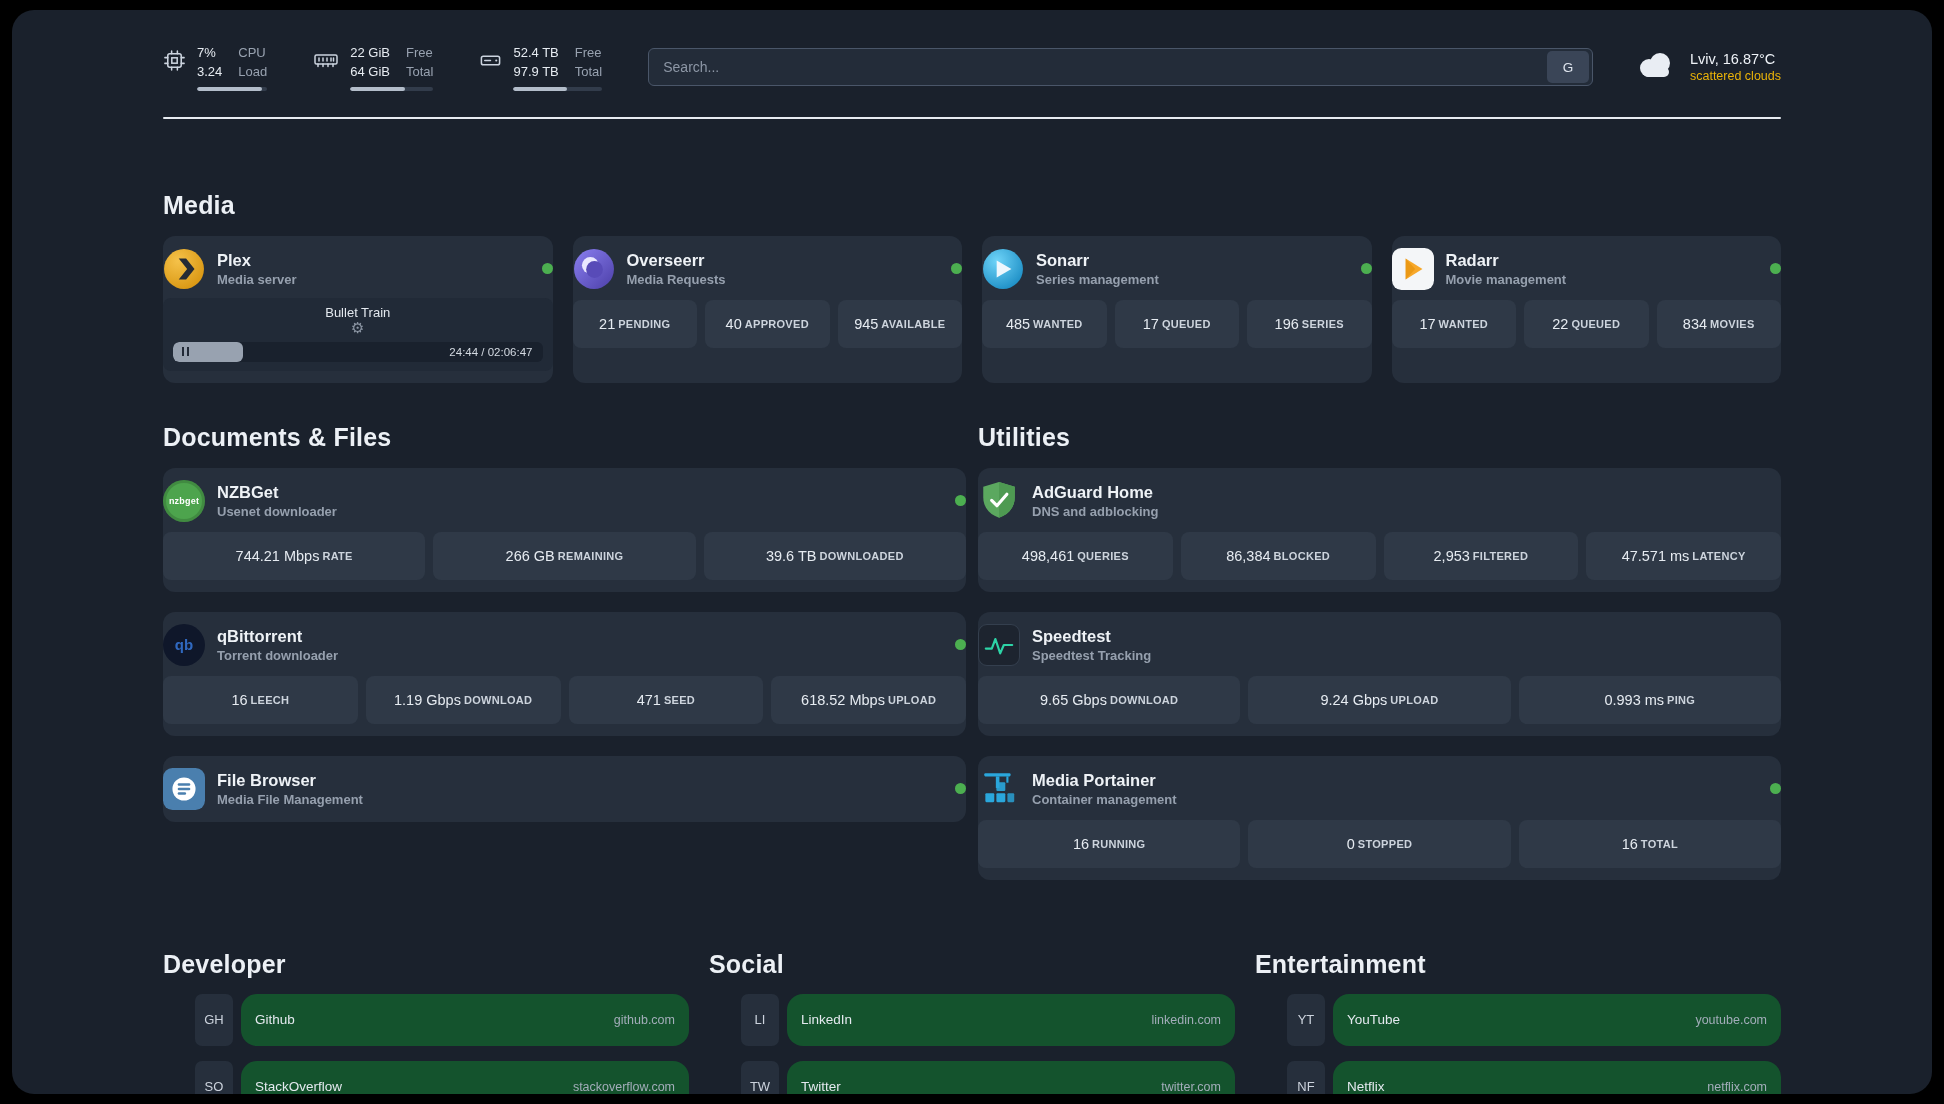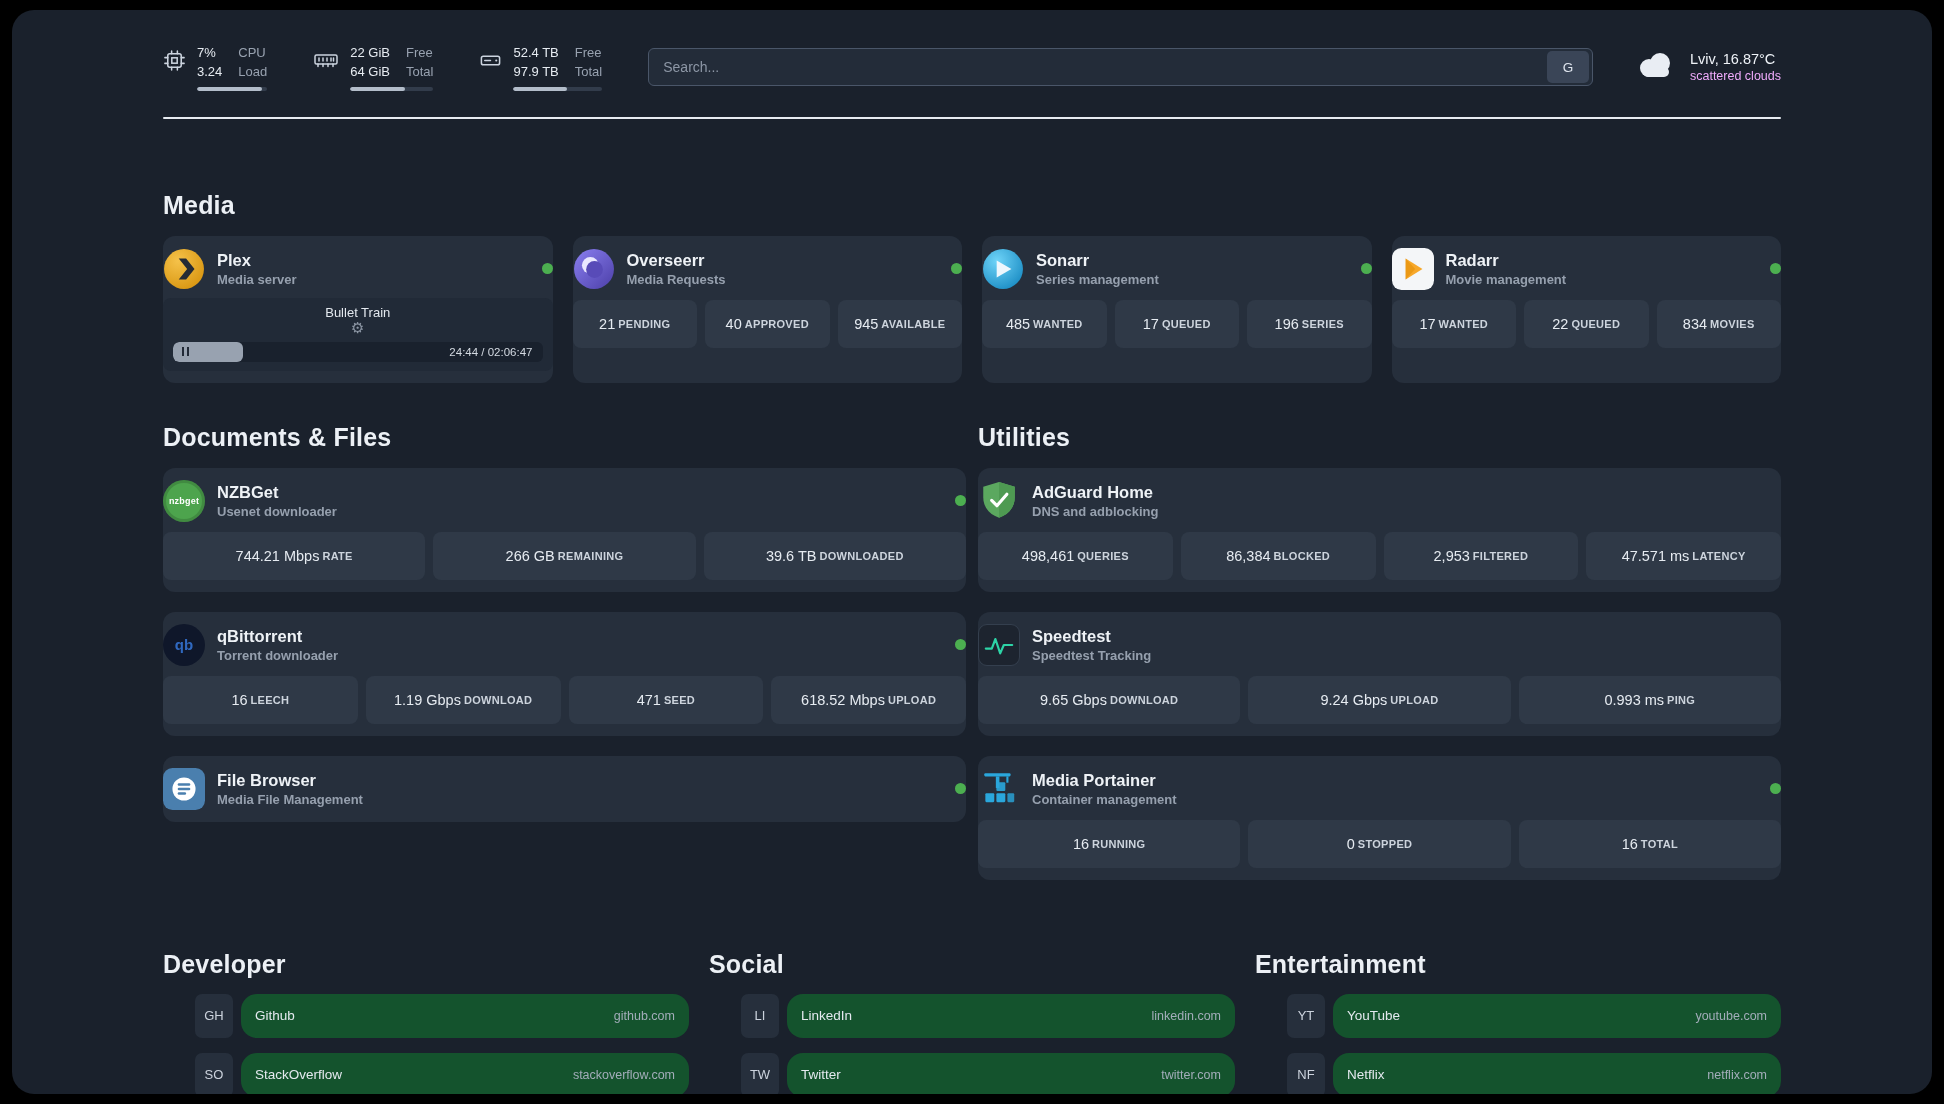--- a/index.html
+++ b/index.html
@@ -18,21 +18,21 @@
   .meter-fill { height:100%; background:#b3bdca; border-radius:2px; }
 
   .search { flex:1; display:flex; align-items:center; height:38px; background:#232c39; border:1px solid #4a5669; border-radius:6px; margin-right:42px; }
   .search-input { flex:1; background:transparent; border:none; outline:none; color:#e8edf3; font-size:14px; padding:0 14px; font-family:inherit; }
   .search-input::placeholder { color:#8d97a6; }
   .search-g { width:42px; height:32px; margin-right:3px; background:#3a4557; color:#dfe5ee; border:none; border-radius:5px; font-size:13.5px; cursor:pointer; font-family:inherit; }
 
   .weather { display:flex; align-items:center; gap:13px; }
   .weather-text { display:flex; flex-direction:column; gap:2px; }
   .weather-loc { font-size:14.5px; color:#eef2f7; }
-  .weather-cond { font-size:12.5px; color:#f0abfc; }
+  .weather-cond { font-size:12.5px; color:#eab308; }
 
   .divider { height:2px; background:#e7ebf1; border-radius:1px; margin-top:26px; }
 
   
   .section-title { font-size:25px; font-weight:700; color:#ecf0f5; letter-spacing:.2px; }
   .media-section { margin-top:72px; }
   .media-grid { margin-top:16px; display:grid; grid-template-columns:repeat(4,1fr); gap:20px; }
 
   .card { background:#262f3c; border-radius:12px; padding:12px 0; }
   .card-head { display:flex; align-items:center; gap:12px; }
@@ -55,21 +55,21 @@
   .player { position:relative; height:20px; background:#19212d; border-radius:6px; margin-top:7px; overflow:hidden; }
   .player-fill { height:100%; background:#98a2b0; border-radius:6px; display:flex; align-items:center; }
   .pause-icon { display:inline-block; width:7px; height:9px; margin-left:9px; border-left:2.5px solid #222a37; border-right:2.5px solid #222a37; }
   .player-time { position:absolute; right:10px; top:0; line-height:20px; font-size:11.5px; color:#d4dae2; }
 
   .two-col { margin-top:40px; display:grid; grid-template-columns:1fr 1fr; gap:12px; align-items:start; }
   .col-stack { margin-top:16px; display:flex; flex-direction:column; gap:20px; }
 
   
   .bookmarks { margin-top:70px; display:grid; grid-template-columns:repeat(3,1fr); gap:20px; padding-bottom:40px; }
-  .bm-item { display:flex; gap:8px; margin-top:15px; height:44px; cursor:pointer;padding-left:32px; }
+  .bm-item { display:flex; gap:8px; margin-top:15px; height:52px; cursor:pointer;padding-left:32px; }
   .bm-abbr { width:38px; flex:0 0 38px; background:#262f3c; border-radius:7px; display:flex; align-items:center; justify-content:center; font-size:13px; color:#ccd3dd; }
   .bm-pill { flex:1; background:#14532d; border-radius:16px; display:flex; align-items:center; justify-content:space-between; padding:0 14px; }
   .bm-name { font-size:13.5px; color:#e4e9ef; }
   .bm-url { font-size:12.5px; color:#a3adba; }
 
   
   .icon-circle { width:42px; height:42px; border-radius:50%; display:flex; align-items:center; justify-content:center; }
   .nzbget-circle { background:#4da44d; box-shadow: inset 0 0 0 3px rgba(0,0,0,.15); }
   .nzbget-text { font-size:9px; color:#fff; font-weight:700; letter-spacing:.2px; }
   .qb-circle { background:#0f172a; }

